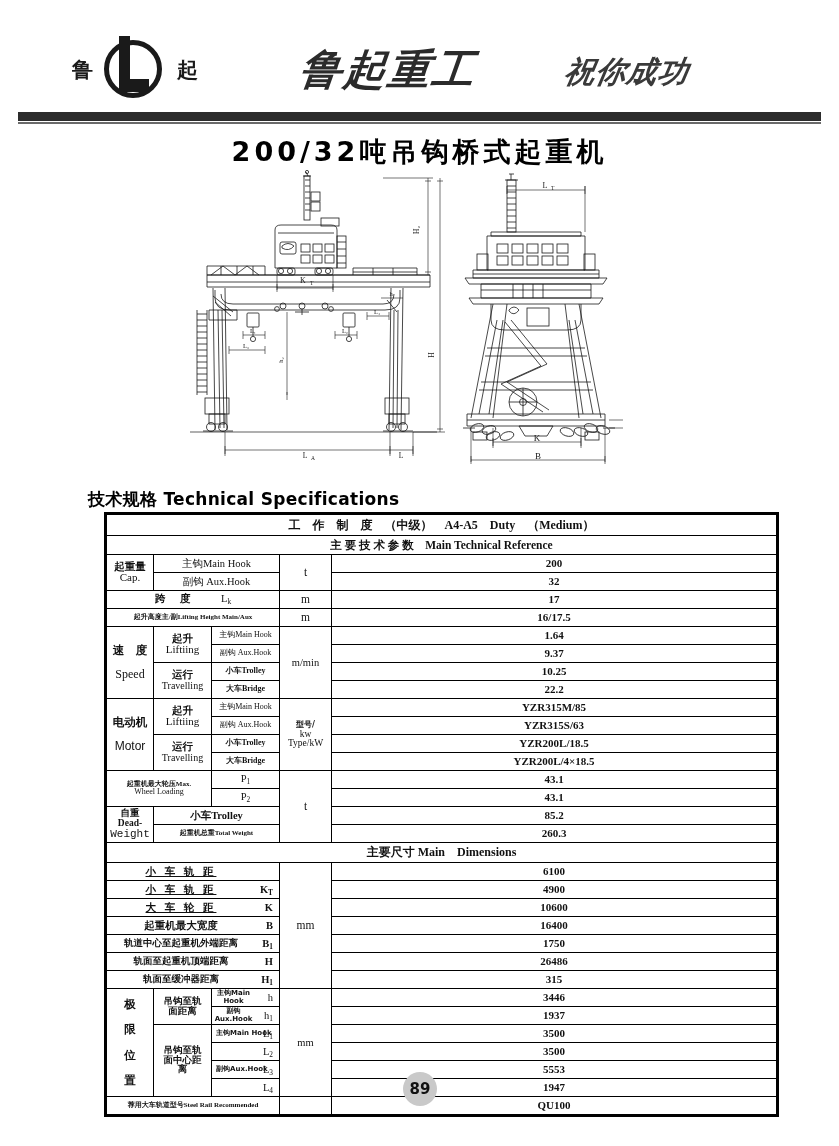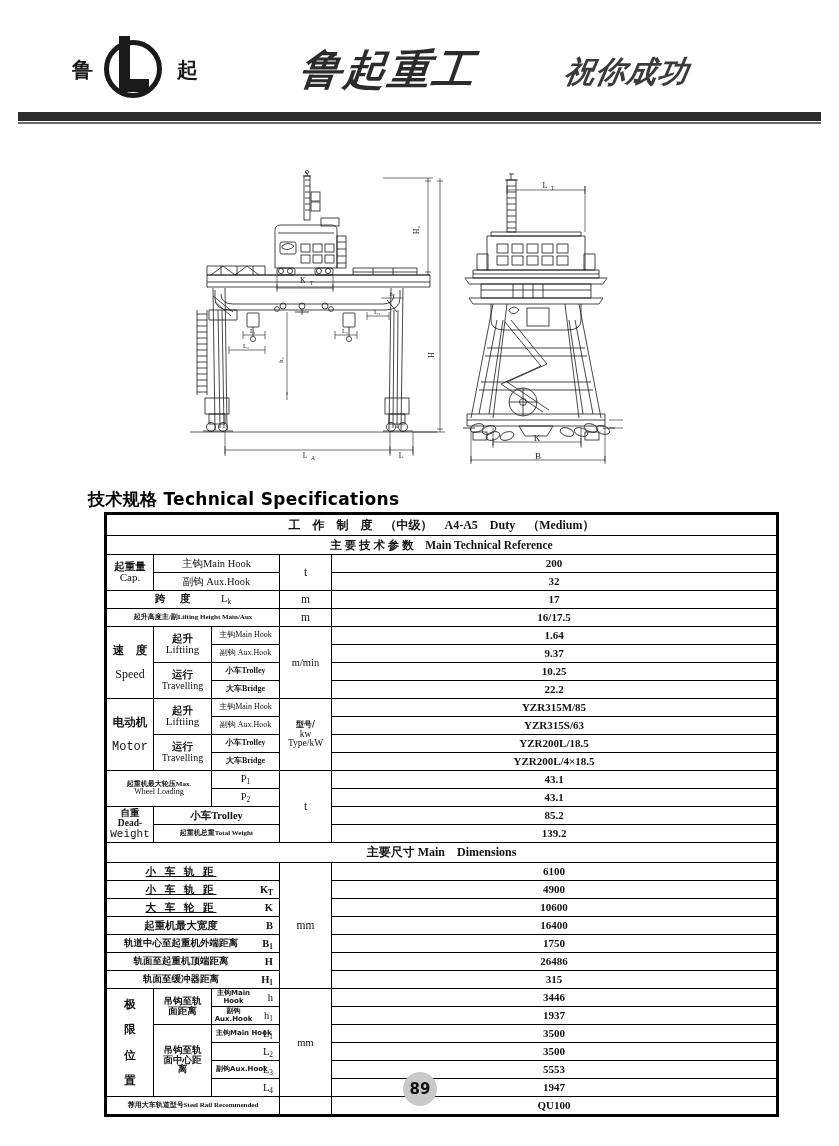--- a/index.html
+++ b/index.html
@@ -131,20 +131,21 @@
       <span class="logo-cn-right">起</span>
     </div>
 
     <div class="brand-cal">鲁起重工</div>
     <div class="brand-slogan">祝你成功</div>
 
     <div class="header-rule"></div>
     <div class="header-rule-thin"></div>
   </div>
 
+  <div class="doc-title">200/32吨吊钩桥式起重机</div>
 
   <div class="drawing">
     <svg width="470" height="312" viewBox="0 0 470 312">
       <g fill="none" stroke="#1a1a1a" stroke-width="0.8">
 
         <g>
           <path d="M90 60 L90 98 L152 98 L152 60 Q152 55 146 55 L96 55 Q90 55 90 60 Z"></path>
           <path d="M93 63 L149 63"></path>
           <rect x="95" y="72" width="16" height="12" rx="2"></rect>
           <rect x="116" y="74" width="9" height="8"></rect>
@@ -446,21 +447,21 @@
         <td class="val">10.25</td>
       </tr>
       <tr>
         <td class="cjk f8">大车Bridge</td>
         <td class="val">22.2</td>
       </tr>
 
       <tr>
         <td rowspan="4" class="cjk f11 twoline">
           <span>电动机</span><br><br>
-          <span style="font-family:Liberation Mono, monospace;font-weight:normal;font-size:12px">Motor</span>
+          <span style="font-family:Liberation Sans, sans-serif;font-weight:normal;font-size:12px">Motor</span>
         </td>
         <td rowspan="2" class="cjk f10 twoline">
           <span>起升</span><br>
           <span style="font-family:'Liberation Serif',serif;font-weight:normal;font-size:11px">Liftiing</span>
         </td>
         <td class="f8">主钩Main Hook</td>
         <td rowspan="4" class="f9">
           <span class="cjk f8">型号/</span><br>
           <span>kw</span><br>
           <span>Type/kW</span>
@@ -500,21 +501,21 @@
       <tr>
         <td rowspan="2" class="cjk f9 twoline">
           <span>自重Dead-</span><br>
           <span style="font-family:Liberation Mono, monospace;font-weight:normal;font-size:11px">Weight</span>
         </td>
         <td colspan="2" class="cjk f10">小车Trolley</td>
         <td class="val">85.2</td>
       </tr>
       <tr>
         <td colspan="2" class="cjk f7">起重机总重Total Weight</td>
-        <td class="val">139.2</td>
+        <td class="val">260.3</td>
       </tr>
 
       <tr>
         <td colspan="5" class="left cjk sect" style="height:19px">主要尺寸 Main　Dimensions</td>
       </tr>
 
       <tr>
         <td colspan="3" class="cjk f10 symcell lbl-pad">
           <span class="lead">小 车 轨 距</span>
           <span class="sym-right"></span>

